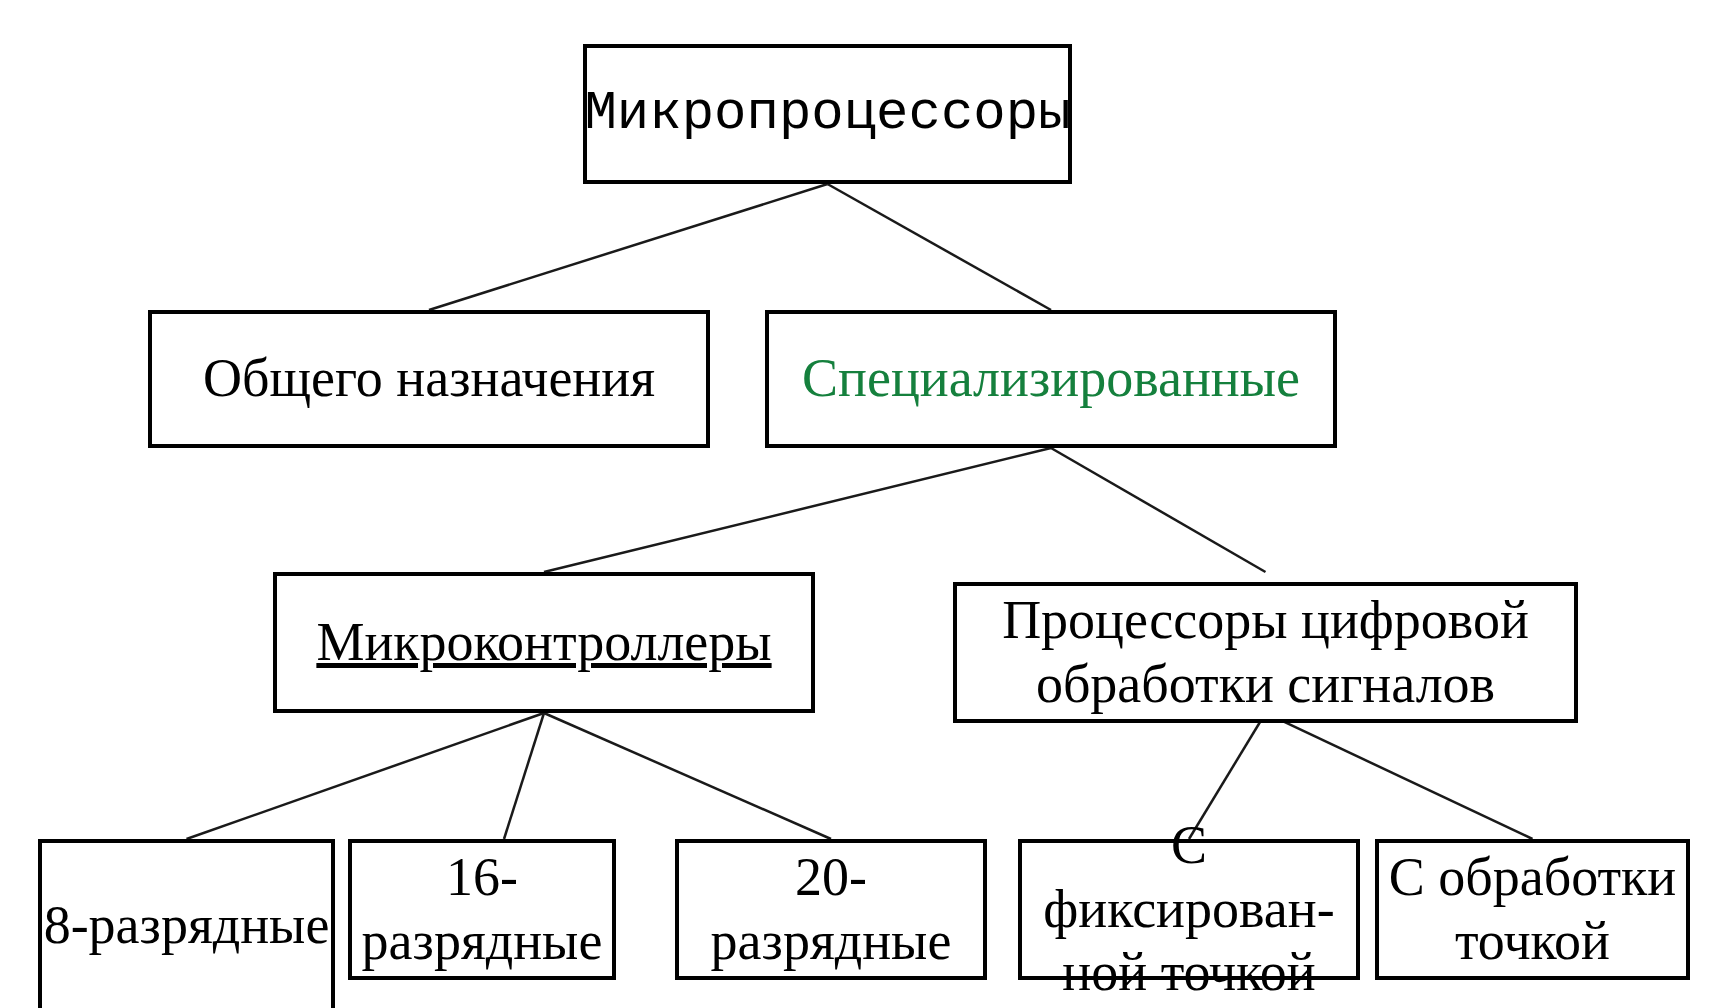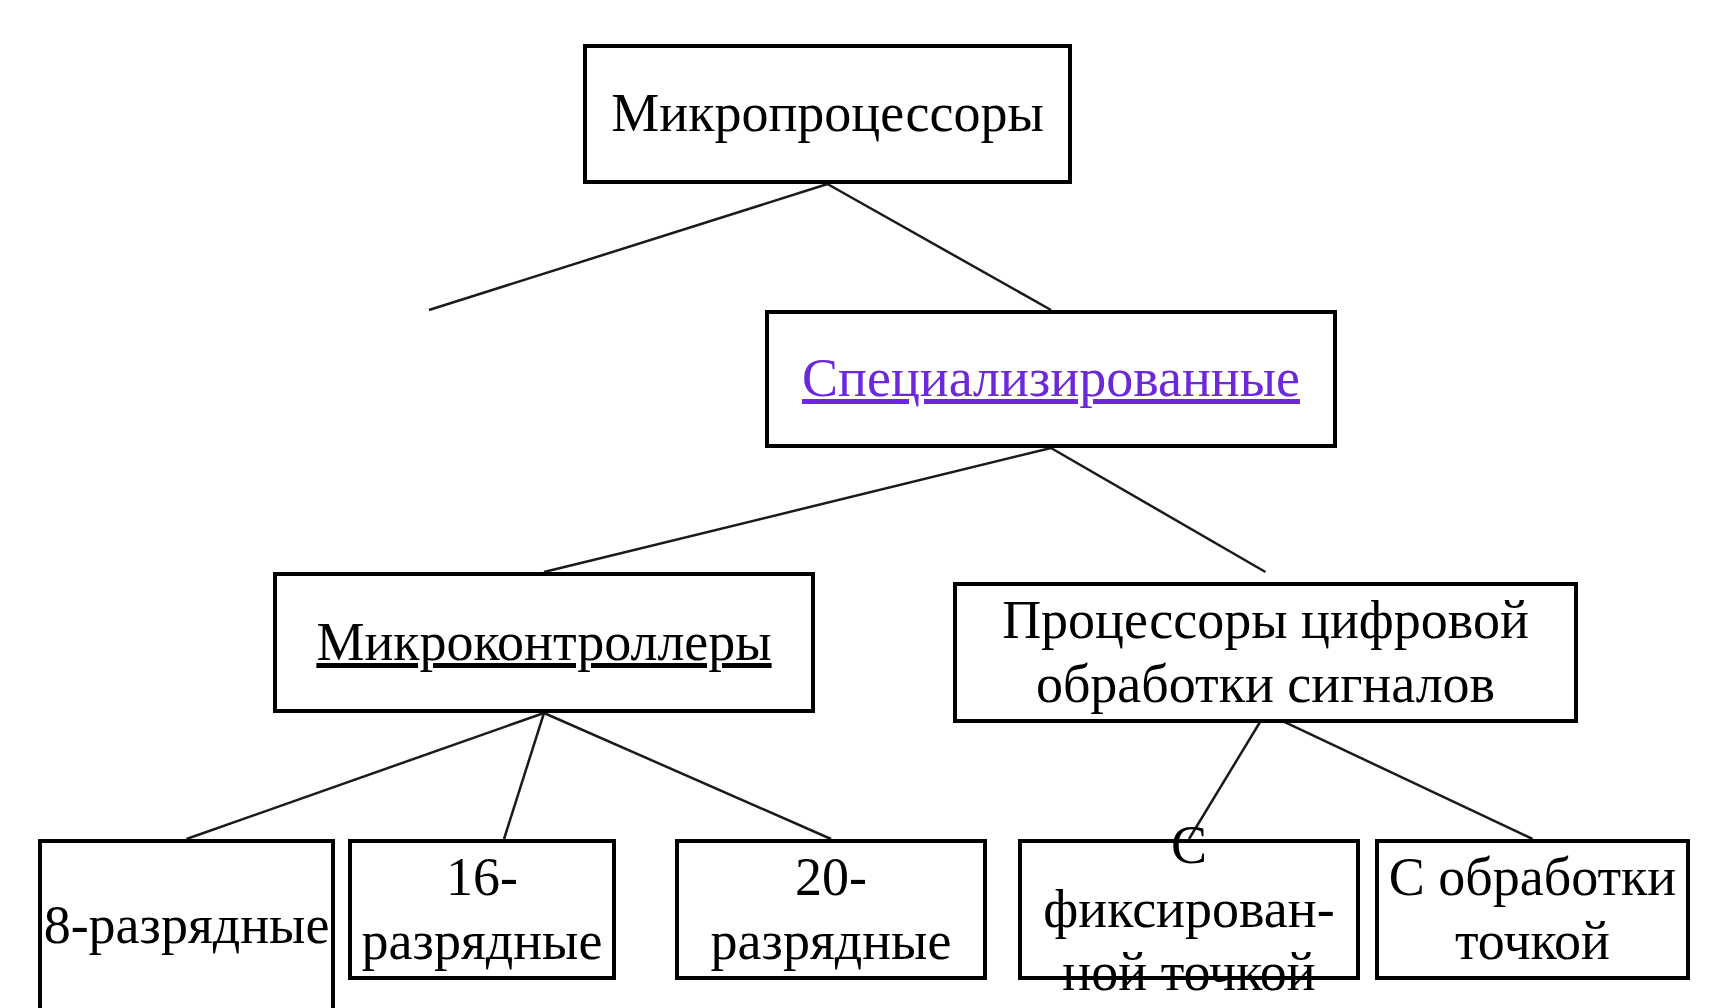--- a/index.html
+++ b/index.html
@@ -46,22 +46,23 @@
       <line x1="827.5" y1="184" x2="1051" y2="310" stroke="#1a1a1a" stroke-width="2.5"></line>
       <line x1="1051" y1="448" x2="544" y2="572" stroke="#1a1a1a" stroke-width="2.5"></line>
       <line x1="1051" y1="448" x2="1265.5" y2="572" stroke="#1a1a1a" stroke-width="2.5"></line>
       <line x1="544" y1="713" x2="186.5" y2="839" stroke="#1a1a1a" stroke-width="2.5"></line>
       <line x1="544" y1="713" x2="504" y2="839" stroke="#1a1a1a" stroke-width="2.5"></line>
       <line x1="544" y1="713" x2="831" y2="839" stroke="#1a1a1a" stroke-width="2.5"></line>
       <line x1="1265.5" y1="713" x2="1189" y2="839" stroke="#1a1a1a" stroke-width="2.5"></line>
       <line x1="1265.5" y1="713" x2="1532.5" y2="839" stroke="#1a1a1a" stroke-width="2.5"></line>
     </svg>
 
-<div class="node" style="left: 583px; top: 44px; width: 489px; height: 140px; border-color: rgb(0, 0, 0); color: rgb(0, 0, 0);">Микропроцессоры</div>
-    <div class="node" style="left: 765px; top: 310px; width: 572px; height: 138px; border-color: rgb(0, 0, 0); color: #6d28d9; text-decoration: underline;">Специализированные</div>
+<div class="node" style="left: 583px; top: 44px; width: 489px; height: 140px; border-color: rgb(0, 0, 0); color: rgb(0, 0, 0); font-family: Liberation Mono, monospace;">Микропроцессоры</div>
+    <div class="node" style="left: 148px; top: 310px; width: 562px; height: 138px; border-color: rgb(0, 0, 0); color: rgb(0, 0, 0);">Общего назначения</div>
+    <div class="node" style="left: 765px; top: 310px; width: 572px; height: 138px; border-color: rgb(0, 0, 0); color: #15803d;">Специализированные</div>
     <div class="node" style="left: 273px; top: 572px; width: 542px; height: 141px; border-color: rgb(0, 0, 0); color: rgb(0, 0, 0); text-decoration: underline;">Микроконтроллеры</div>
     <div class="node" style="left: 953px; top: 572px; width: 625px; height: 141px; border-color: rgb(0, 0, 0); color: rgb(0, 0, 0); margin-top: 10px;">Процессоры цифровой
 обработки сигналов</div>
     <div class="node" style="left: 38px; top: 839px; width: 297px; height: 173px; border-color: rgb(0, 0, 0); color: rgb(0, 0, 0);">8-разрядные</div>
     <div class="node" style="left: 348px; top: 839px; width: 268px; height: 141px; border-color: rgb(0, 0, 0); color: rgb(0, 0, 0);">16-разрядные</div>
     <div class="node" style="left: 675px; top: 839px; width: 312px; height: 141px; border-color: rgb(0, 0, 0); color: rgb(0, 0, 0);">20-разрядные</div>
     <div class="node" style="left: 1018px; top: 839px; width: 342px; height: 141px; border-color: rgb(0, 0, 0); color: rgb(0, 0, 0);">С фиксирован-
 ной точкой</div>
     <div class="node" style="left: 1375px; top: 839px; width: 315px; height: 141px; border-color: rgb(0, 0, 0); color: rgb(0, 0, 0);">С обработки
 точкой</div>

